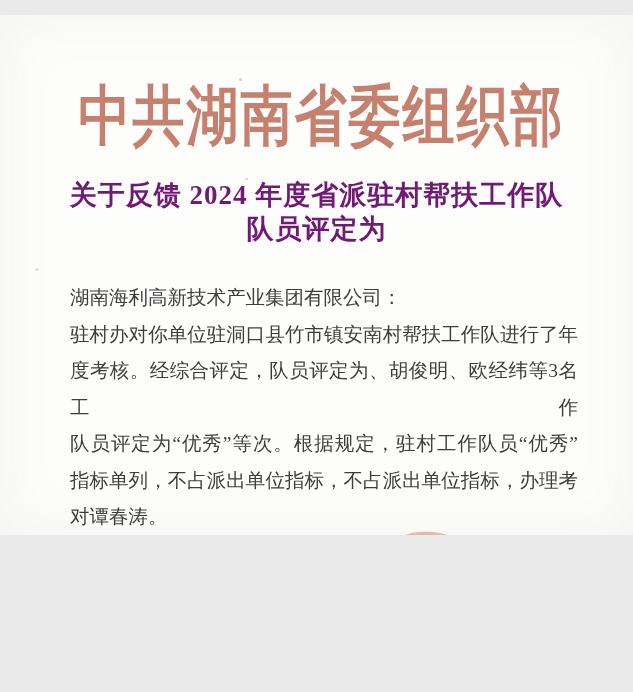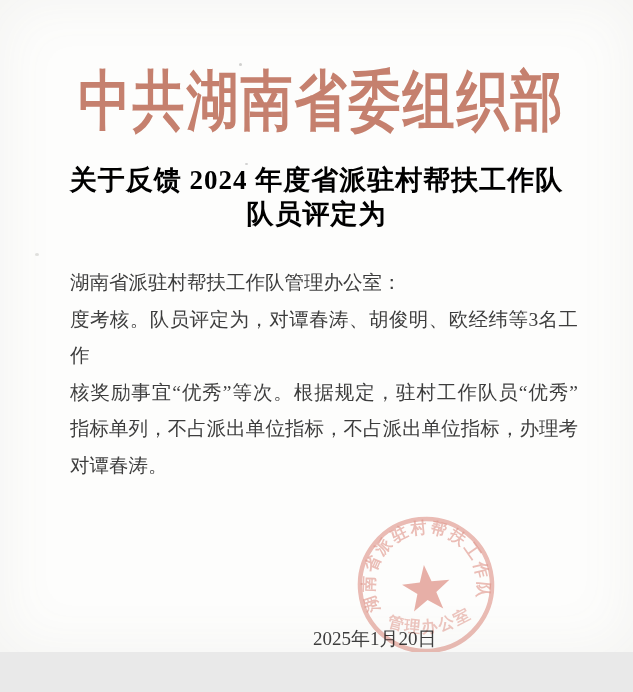--- a/index.html
+++ b/index.html
@@ -1,19 +1,19 @@
 <!DOCTYPE html>
 <html><head>
 <meta charset="utf-8">
 <style>
   html,body{margin:0;padding:0;background:#e9e9e9;}
   .page{
     position:relative;
-    width:633px;height:652px;
-    margin:0 auto;
+    width:633px;height:520px;
+    margin:15px auto;
     background:#fdfdfc;
     overflow:hidden;
     font-family:"Liberation Serif","DejaVu Serif",serif;
     box-shadow:inset 0 0 60px rgba(120,115,105,0.07);
   }
   
   .issuer{
     position:absolute;left:0;top:58px;width:100%;
     text-align:center;
     font-size:52px;font-weight:700;
@@ -22,21 +22,21 @@
     transform:scaleY(1.25);
     transform-origin:center top;
     white-space:nowrap;
     text-indent:10px;
   }
   
   .title{
     position:absolute;left:0;top:163px;width:100%;
     text-align:center;
     font-size:27px;font-weight:700;
-    color:#000000;
+    color:#701a75;
     line-height:34px;
     letter-spacing:1px;
   }
   
   .body-text{
     position:absolute;left:70px;top:265px;width:508px;
     font-size:19.5px;
     color:#3d3d3d;
     line-height:36.5px;
   }
@@ -83,23 +83,24 @@
 <div class="page">
 
   <div class="issuer">中共湖南省委组织部</div>
 
   <div class="title">
     <div>关于反馈 2024 年度省派驻村帮扶工作队</div>
     <div>队员评定为</div>
   </div>
 
   <div class="body-text">
-    <div class="b-line">湖南省派驻村帮扶工作队管理办公室：</div>
-    <div class="b-line b-just">度考核。队员评定为，对谭春涛、胡俊明、欧经纬等3名工作</div>
-    <div class="b-line b-just">核奖励事宜“优秀”等次。根据规定，驻村工作队员“优秀”</div>
+    <div class="b-line">湖南海利高新技术产业集团有限公司：</div>
+    <div class="b-line b-just">驻村办对你单位驻洞口县竹市镇安南村帮扶工作队进行了年</div>
+    <div class="b-line b-just">度考核。经综合评定，队员评定为、胡俊明、欧经纬等3名工作</div>
+    <div class="b-line b-just">队员评定为“优秀”等次。根据规定，驻村工作队员“优秀”</div>
     <div class="b-line b-just">指标单列，不占派出单位指标，不占派出单位指标，办理考</div>
     <div class="b-line">对谭春涛。</div>
   </div>
 
   <div class="doc-date">2025年1月20日</div>
 
   <div class="seal">
     <svg viewBox="0 0 170 170" xmlns="http://www.w3.org/2000/svg">
       <defs>
         <path id="arcTop" d="M 37.9 107 A 52 52 0 1 1 132.1 107" fill="none"></path>

